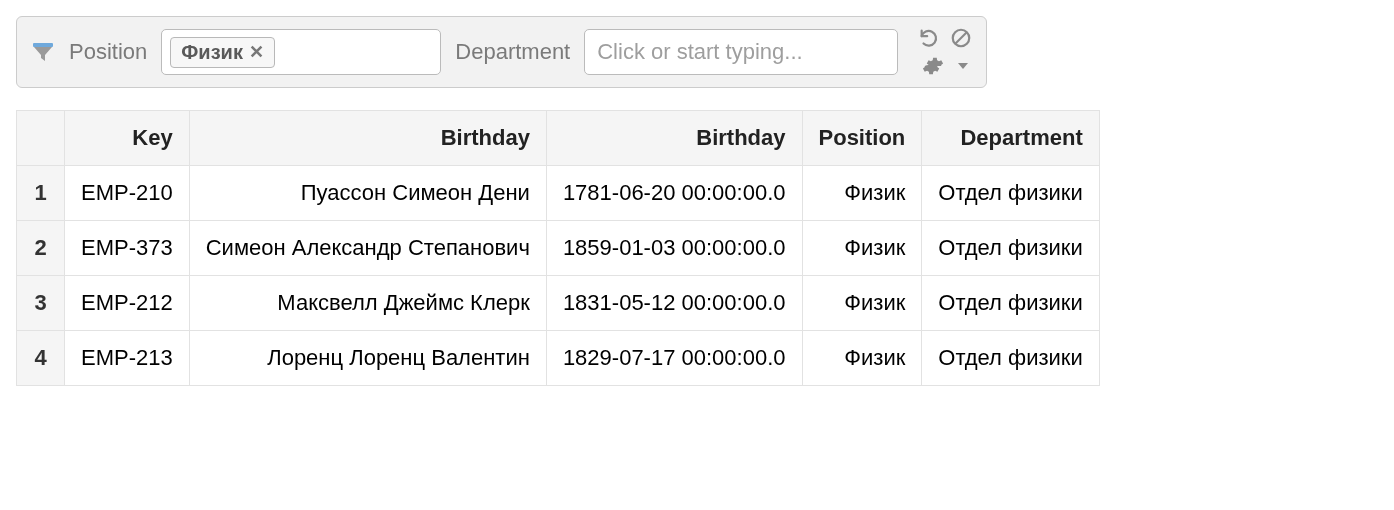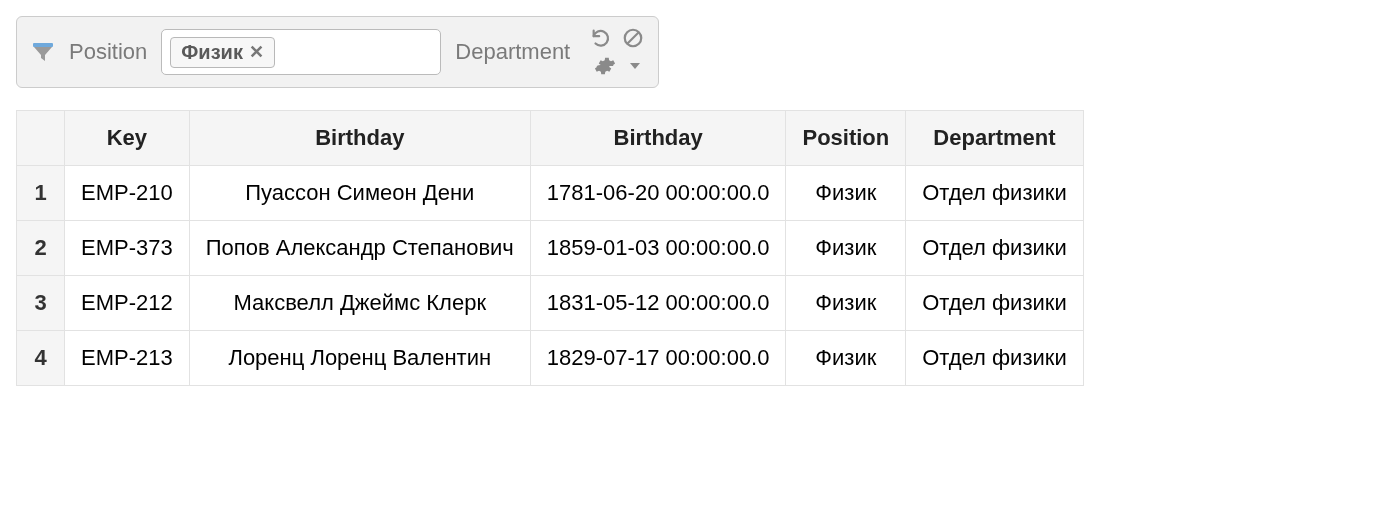--- a/index.html
+++ b/index.html
@@ -95,21 +95,21 @@
   
   table.grid {
     border-collapse: collapse;
     border: 1px solid #d9d9d9;
     width: auto;
   }
   table.grid th,
   table.grid td {
     border: 1px solid #e2e2e2;
     padding: 14px 16px;
-    text-align: center;
+    text-align: right;
     white-space: nowrap;
   }
   table.grid thead th {
     background: #f5f5f5;
     font-weight: bold;
     color: #222;
   }
   table.grid th.rownum,
   table.grid td.rownum {
     background: #f5f5f5;
@@ -149,20 +149,21 @@
 
   <div class="tokenbox">
     <span class="token">
       <span>Физик</span>
       <span class="token-x">✕</span>
     </span>
   </div>
 
   <span class="filter-label">Department</span>
 
+  <input class="typebox" type="text" placeholder="Click or start typing..." style="">
 
   <div class="filter-actions">
     <div class="actions-row">
       <span class="ico-btn" title="undo">
         <svg width="22" height="22" viewBox="0 0 24 24" fill="none" stroke="#8a8a8a" stroke-width="2.4" stroke-linecap="round" stroke-linejoin="round">
           <path d="M4 10 A8 8 0 1 1 6 18"></path>
           <polyline points="4 4 4 10 10 10"></polyline>
         </svg>
       </span>
       <span class="ico-btn" title="clear">
@@ -202,21 +203,21 @@
       <td class="rownum">1</td>
       <td>EMP-210</td>
       <td>Пуассон Симеон Дени</td>
       <td>1781-06-20 00:00:00.0</td>
       <td>Физик</td>
       <td>Отдел физики</td>
     </tr>
     <tr>
       <td class="rownum">2</td>
       <td>EMP-373</td>
-      <td>Попов Александр Степанович</td>
+      <td>Симеон Александр Степанович</td>
       <td>1859-01-03 00:00:00.0</td>
       <td>Физик</td>
       <td>Отдел физики</td>
     </tr>
     <tr>
       <td class="rownum">3</td>
       <td>EMP-212</td>
       <td>Максвелл Джеймс Клерк</td>
       <td>1831-05-12 00:00:00.0</td>
       <td>Физик</td>

